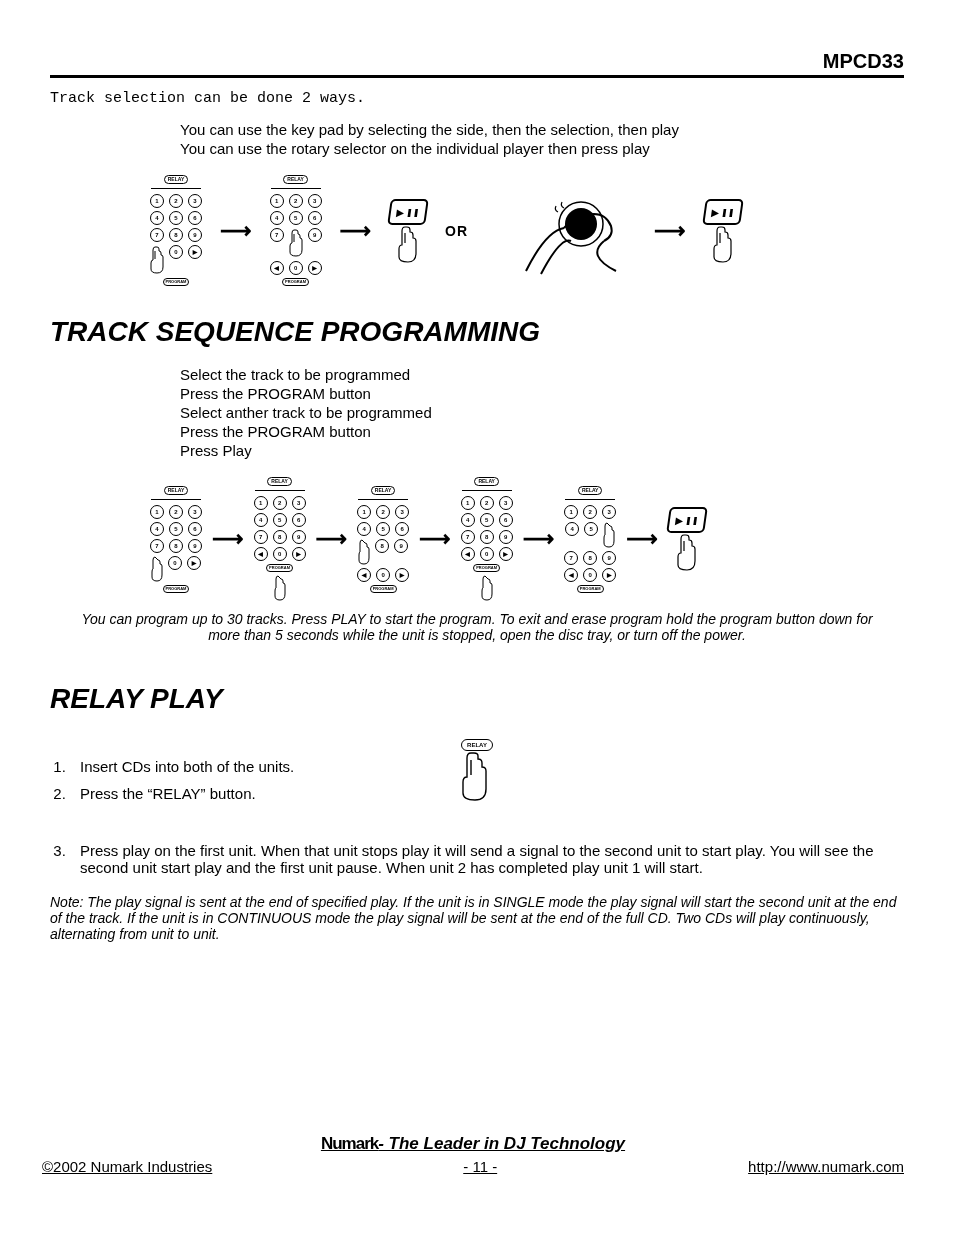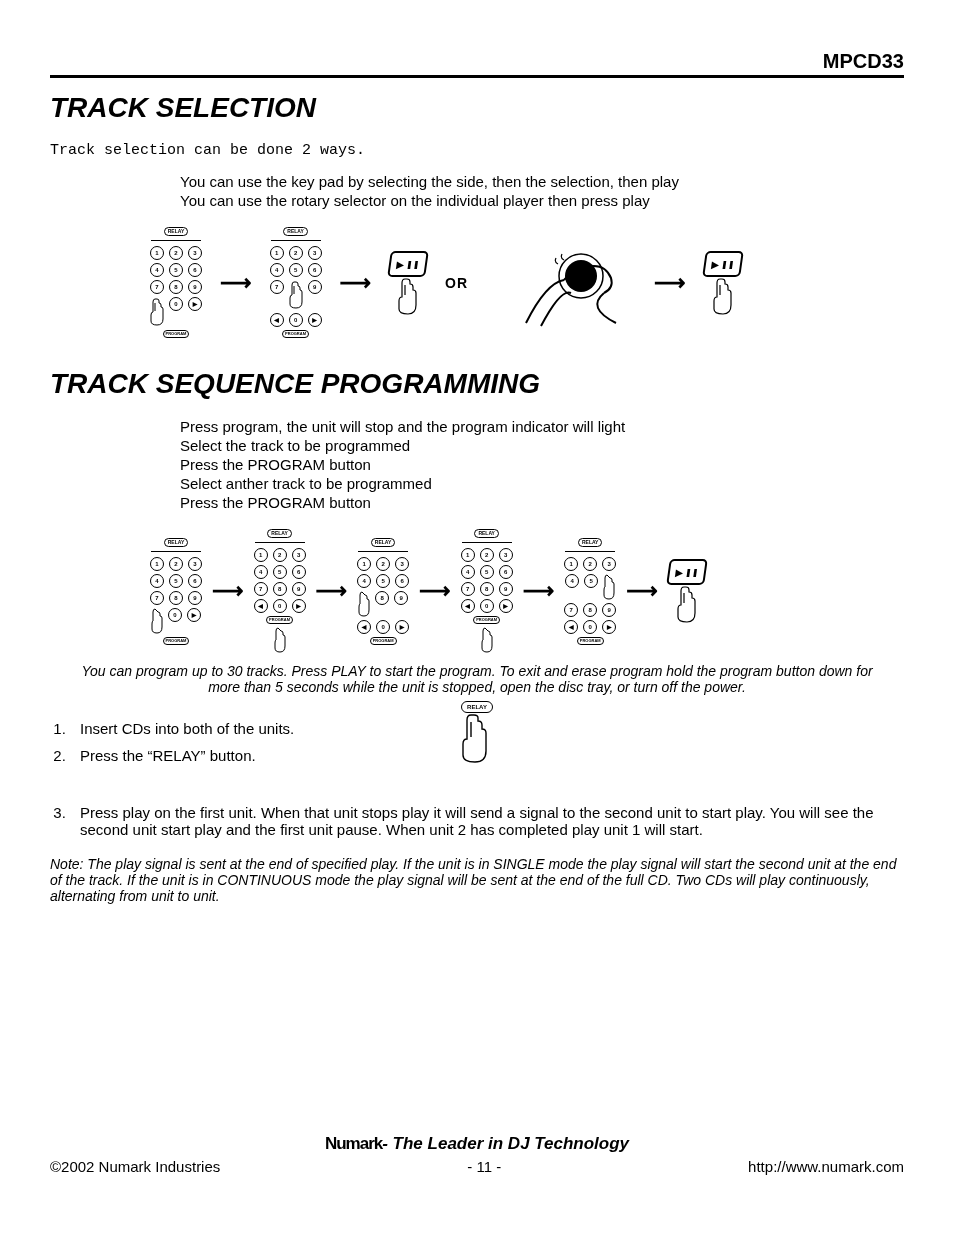--- a/index.html
+++ b/index.html
@@ -129,22 +129,23 @@
     display: flex;
     align-items: flex-start;
   }
   .italic-note-left {
     font-style: italic;
     font-size: 14px;
     margin-top: 18px;
   }
   .footer {
     position: absolute;
-    left: 50px; right: 50px;
+    left: 42px; right: 50px;
     bottom: 60px;
+    text-decoration: underline;
   }
   .footer-tag {
     text-align: center;
     font-style: italic;
     font-weight: bold;
     font-size: 17px;
   }
   .brand {
     font-style: normal;
     font-weight: 900;
@@ -160,21 +161,20 @@
   }
   svg { display: block; }
 </style>
 </head>
 <body>
 
 <div class="page">
 
   <div class="top-header">MPCD33</div>
 
-  <h1 class="section">TRACK SELECTION</h1>
   <p class="body-text">Track selection can be done 2 ways.</p>
   <div class="indent-block">
     <div>You can use the key pad by selecting the side, then the selection, then play</div>
     <div>You can use the rotary selector on the individual player then press play</div>
   </div>
 
   <div class="diagram-row">
 
     <div class="keypad">
       <span class="relay-pill">RELAY</span>
@@ -256,25 +256,25 @@
     <div class="play-illust">
       <div class="play-btn-draw">▶<span style="font-size:8px;">❚❚</span></div>
       <svg width="20" height="38">
           <path d="M7 2 Q4 2 4 6 L4 20 Q1 20 1 24 L1 32 Q1 37 10 37 Q18 37 18 28 L18 16 Q18 13 15 13 L15 10 Q15 7 12 7 L12 5 Q12 2 9 2 Z M7 8 L7 18" fill="none" stroke="#000" stroke-width="1.2"></path>
         </svg>
     </div>
   </div>
 
   <h1 class="section">TRACK SEQUENCE PROGRAMMING</h1>
   <div class="indent-block">
-    <div>Press program, the unit will stop and the program indicator will light</div>
     <div>Select the track to be programmed</div>
     <div>Press the PROGRAM button</div>
     <div>Select anther track to be programmed</div>
     <div>Press the PROGRAM button</div>
+    <div>Press Play</div>
   </div>
 
   <div class="diagram-row2">
 
     <div class="keypad">
       <span class="relay-pill">RELAY</span>
         <span class="kp-line"></span>
       <div class="kp-row">
           <span class="kp-btn">1</span>
           <span class="kp-btn">2</span>
@@ -417,20 +417,21 @@
     <div class="play-illust">
       <div class="play-btn-draw">▶<span style="font-size:8px;">❚❚</span></div>
       <svg width="20" height="38">
           <path d="M7 2 Q4 2 4 6 L4 20 Q1 20 1 24 L1 32 Q1 37 10 37 Q18 37 18 28 L18 16 Q18 13 15 13 L15 10 Q15 7 12 7 L12 5 Q12 2 9 2 Z M7 8 L7 18" fill="none" stroke="#000" stroke-width="1.2"></path>
         </svg>
     </div>
   </div>
 
   <p class="italic-note">You can program up to 30 tracks.  Press PLAY to start the program.  To exit and erase program hold the program button down for more than 5 seconds while the unit is stopped, open the disc tray, or turn off the power.</p>
 
+  <h1 class="section" style="margin-top:40px;">RELAY PLAY</h1>
 
   <div class="relay-flex">
     <ol class="relay-list" style="flex:1;">
       <li>Insert CDs into both of the units.</li>
       <li>Press the “RELAY” button.</li>
     </ol>
     <div style="margin:0 40px 0 20px;">
       <div style="text-align:center;">
         <span class="relay-pill" style="font-size:6px;padding:2px 5px;">RELAY</span>
       </div>

